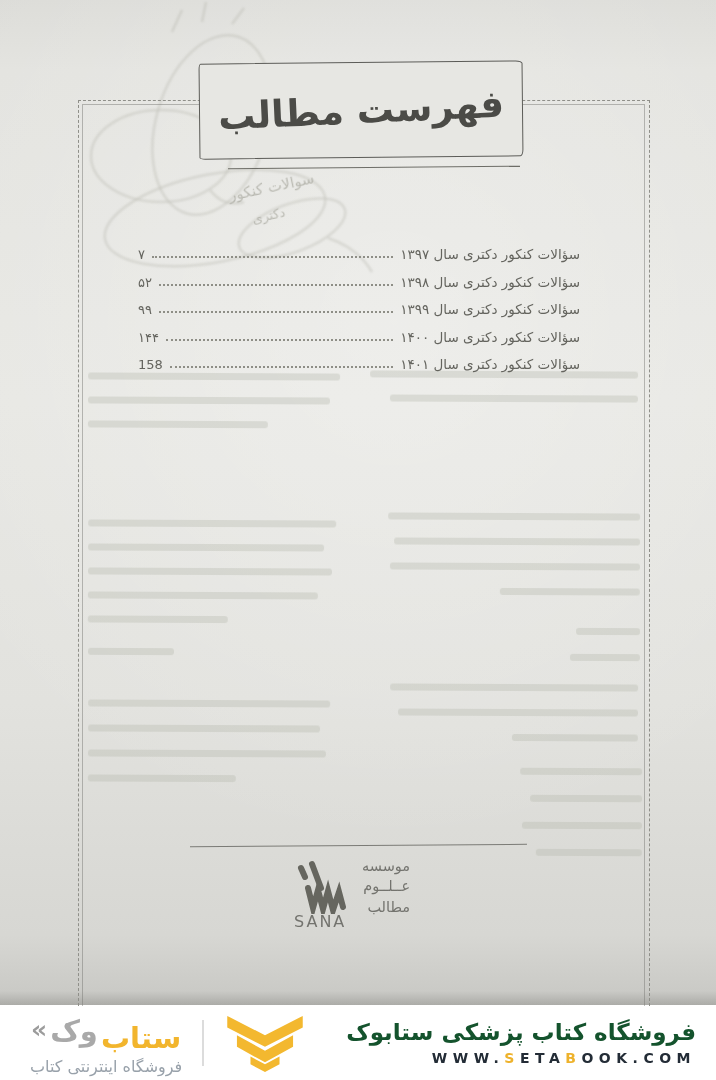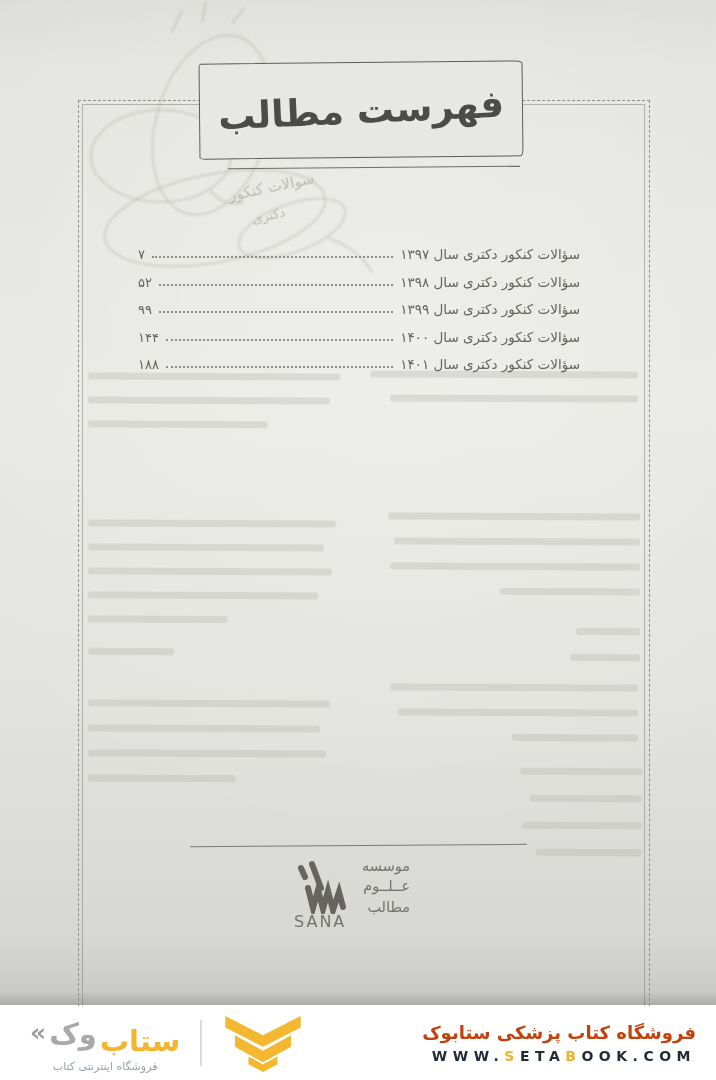--- a/index.html
+++ b/index.html
@@ -61,25 +61,25 @@
     margin-top:-4px;color:#73736e;}
 
   
   .footer{position:absolute;left:0;bottom:0;width:716px;height:75px;background:#ffffff;
     display:flex;align-items:center;box-sizing:border-box;padding:0 16px 0 30px;gap:12px;}
   .brand{display:flex;flex-direction:column;align-items:center;}
   .wordmark{display:flex;align-items:center;gap:3px;font-weight:bold;line-height:1;}
   .wm-guill{color:#9c9c9c;font-size:25px;transform:translateY(-2px);}
   .wm-gray{color:#a9a9a9;font-size:29px;direction:rtl;}
   .wm-yellow{color:#f2b52d;font-size:29px;direction:rtl;margin-top:15px;}
-  .tagline{font-size:11px;color:#98a1aa;margin-top:4px;direction:rtl;}
+  .tagline{font-size:16px;color:#98a1aa;margin-top:4px;direction:rtl;}
   .divider{width:2px;height:46px;background:#dcdcdc;margin:0 8px;}
   .spacer{flex:1;}
   .site{display:flex;flex-direction:column;align-items:flex-end;gap:5px;padding-right:4px;}
-  .site-fa{font-size:18px;font-weight:bold;color:#c2410c;direction:rtl;}
+  .site-fa{font-size:23px;font-weight:bold;color:#14532d;direction:rtl;}
   .site-url{font-size:14px;font-weight:bold;letter-spacing:5.5px;color:#232c36;}
   .site-url .accent{color:#eeb22b;}
 </style>
 </head>
 <body>
 
 <div id="app">
 
   <div class="photo">
 
@@ -125,21 +125,21 @@
         <span class="toc-num">۹۹</span>
       </div>
       <div class="toc-row">
         <span class="toc-label">سؤالات کنکور دکتری سال ۱۴۰۰</span>
         <span class="toc-leader"></span>
         <span class="toc-num">۱۴۴</span>
       </div>
       <div class="toc-row">
         <span class="toc-label">سؤالات کنکور دکتری سال ۱۴۰۱</span>
         <span class="toc-leader"></span>
-        <span class="toc-num">۱۸۸</span>
+        <span class="toc-num">158</span>
       </div>
     </div>
 
     <div id="ghost-root">
         <div class="ghost right" style="left: 370px; top: 371px; width: 268px;">
           <div class="gl" style="width: 268px; margin-bottom: 17px;"></div>
           <div class="gl" style="width: 248px;"></div>
         </div>
         <div class="ghost" style="left: 88px; top: 373px; width: 252px;">
           <div class="gl" style="width: 252px; margin-bottom: 17px;"></div>

